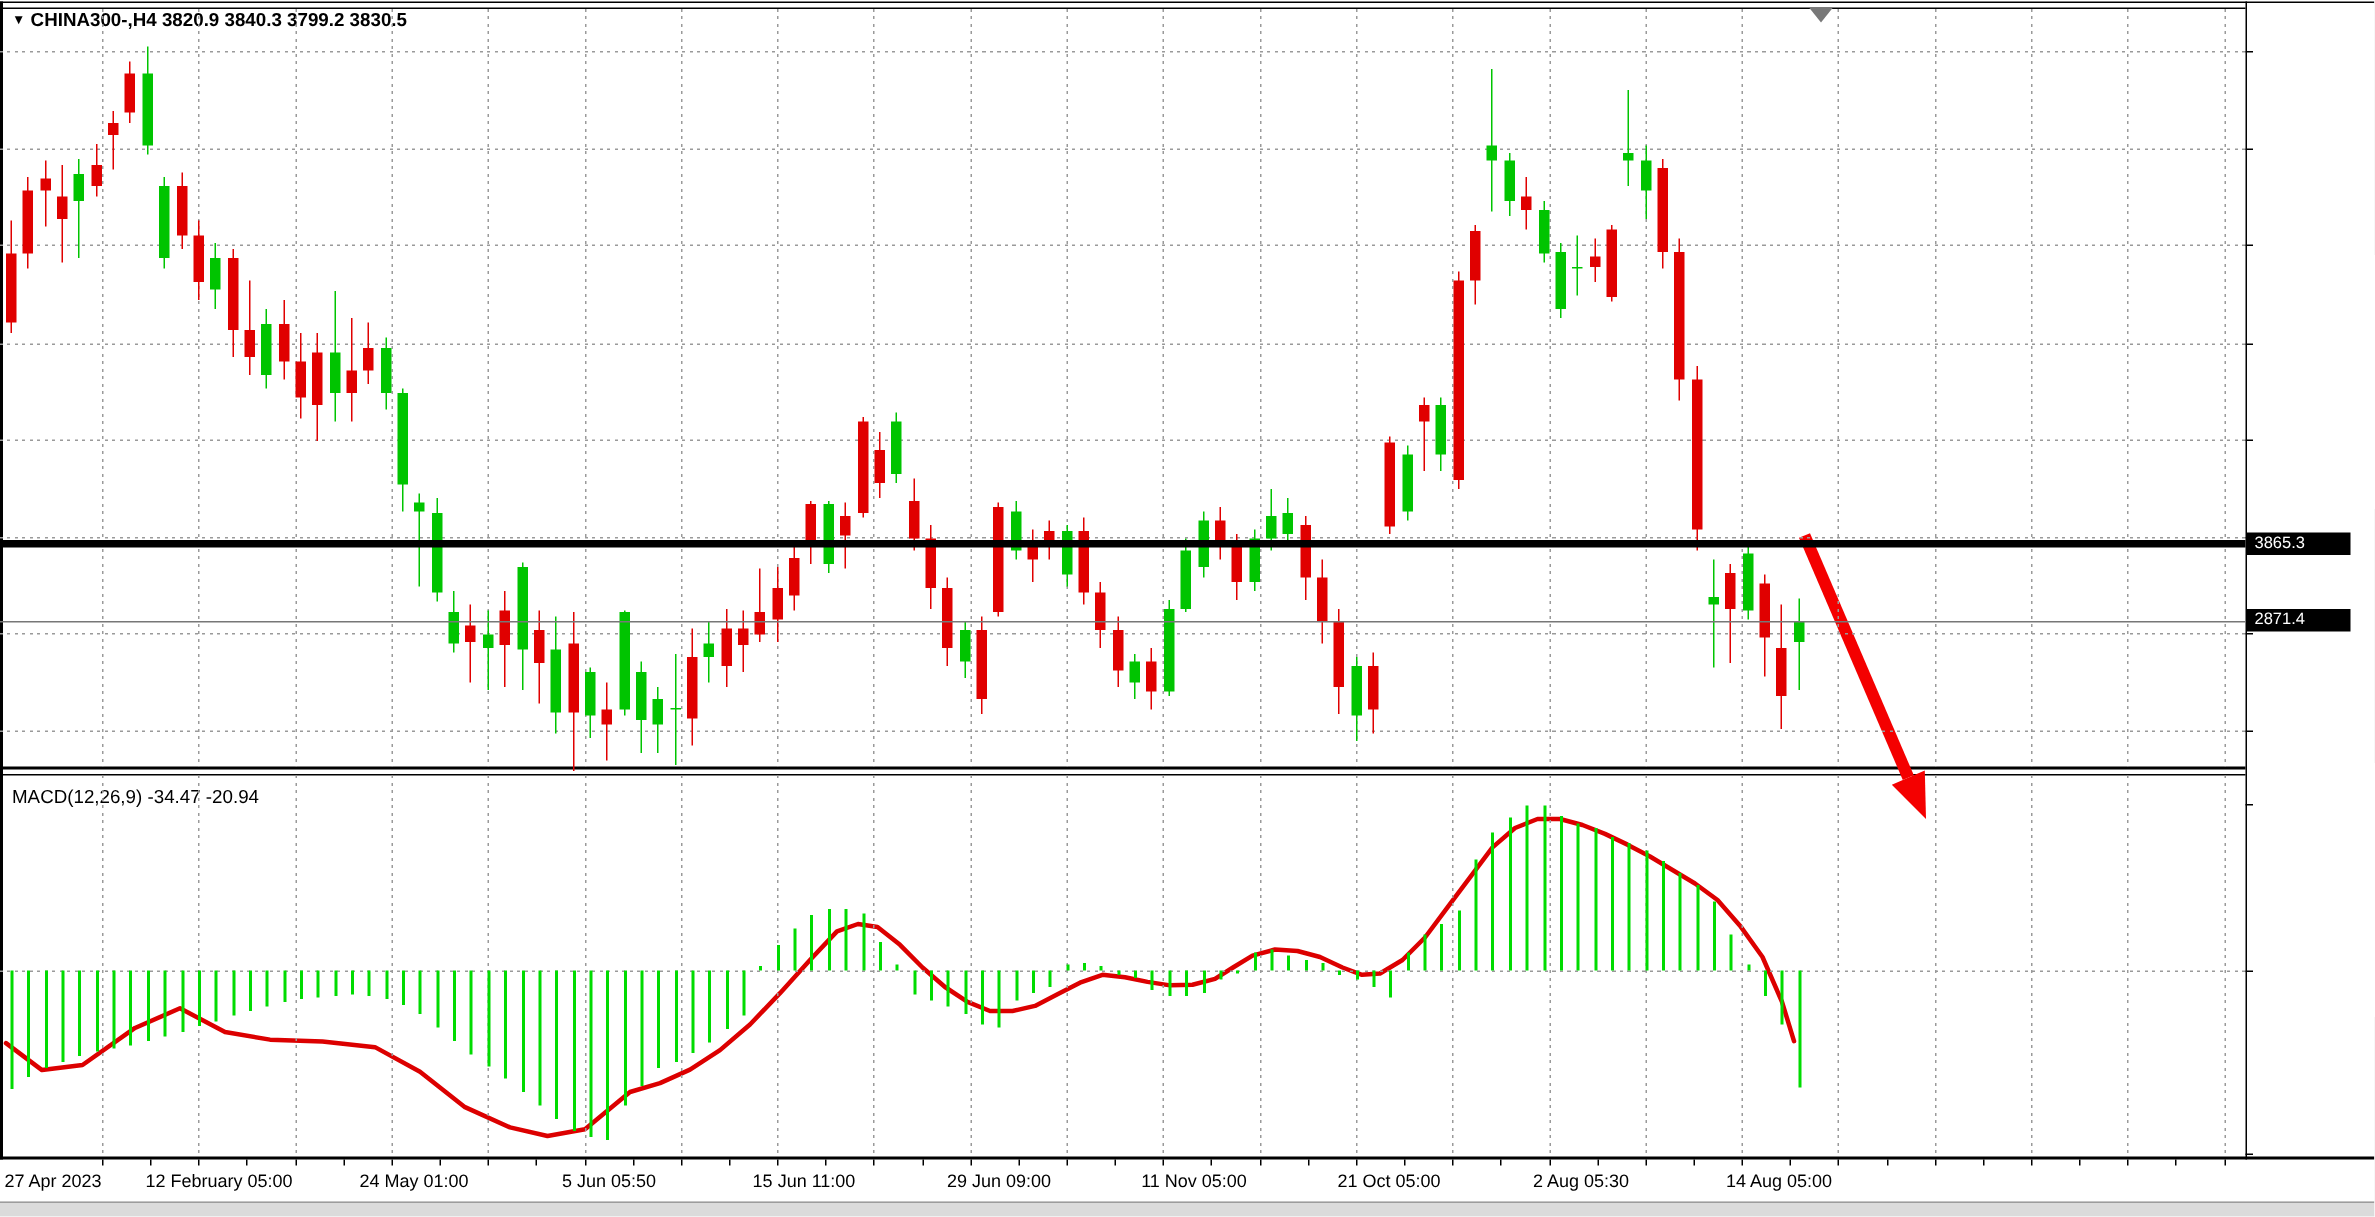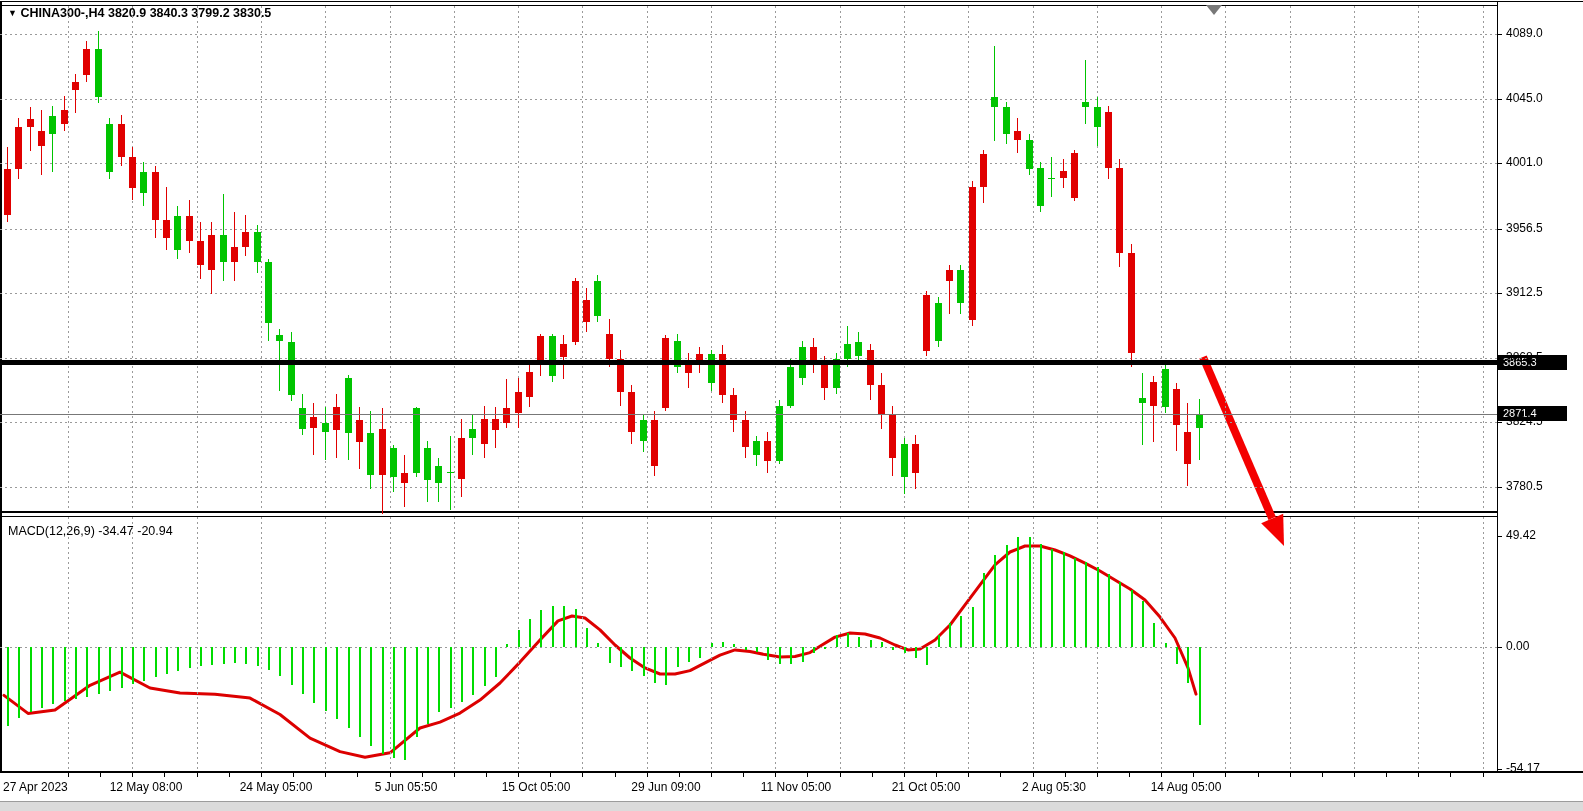--- a/index.html
+++ b/index.html
@@ -98,44 +98,31 @@
       <div class="tick-bottom" style="left: 1225px; top: 0px;"></div>
       <div class="tick-bottom" style="left: 1258px; top: 0px;"></div>
       <div class="tick-bottom" style="left: 1290px; top: 0px;"></div>
       <div class="tick-bottom" style="left: 1322px; top: 0px;"></div>
       <div class="tick-bottom" style="left: 1354px; top: 0px;"></div>
       <div class="tick-bottom" style="left: 1386px; top: 0px;"></div>
       <div class="tick-bottom" style="left: 1418px; top: 0px;"></div>
       <div class="tick-bottom" style="left: 1450px; top: 0px;"></div>
       <div class="tick-bottom" style="left: 1483px; top: 0px;"></div>
       <div class="axis-label" style="top: 7px; left: 3px;">27 Apr 2023</div>
-      <div class="axis-label" style="top: 7px; left: 146px; transform: translateX(-50%);">12 May 08:00</div>
-      <div class="axis-label" style="top: 7px; left: 276px; transform: translateX(-50%);">24 May 05:00</div>
+      <div class="axis-label" style="top: 7px; left: 146px; transform: translateX(-50%);">12 February 05:00</div>
+      <div class="axis-label" style="top: 7px; left: 276px; transform: translateX(-50%);">24 May 01:00</div>
       <div class="axis-label" style="top: 7px; left: 406px; transform: translateX(-50%);">5 Jun 05:50</div>
-      <div class="axis-label" style="top: 7px; left: 536px; transform: translateX(-50%);">15 Oct 05:00</div>
+      <div class="axis-label" style="top: 7px; left: 536px; transform: translateX(-50%);">15 Jun 11:00</div>
       <div class="axis-label" style="top: 7px; left: 666px; transform: translateX(-50%);">29 Jun 09:00</div>
       <div class="axis-label" style="top: 7px; left: 796px; transform: translateX(-50%);">11 Nov 05:00</div>
       <div class="axis-label" style="top: 7px; left: 926px; transform: translateX(-50%);">21 Oct 05:00</div>
       <div class="axis-label" style="top: 7px; left: 1054px; transform: translateX(-50%);">2 Aug 05:30</div>
       <div class="axis-label" style="top: 7px; left: 1186px; transform: translateX(-50%);">14 Aug 05:00</div>
     </div>
 
-  <div id="y-axis" class="abs" style="left:1497px;top:2px;width:86px;height:769px;">
-      <div class="axis-label" style="left: 9px; top: 24px;">4089.0</div>
-      <div class="axis-label" style="left: 9px; top: 89px;">4045.0</div>
-      <div class="axis-label" style="left: 9px; top: 153px;">4001.0</div>
-      <div class="axis-label" style="left: 9px; top: 219px;">3956.5</div>
-      <div class="axis-label" style="left: 9px; top: 283px;">3912.5</div>
-      <div class="axis-label" style="left: 9px; top: 348px;">3868.5</div>
-      <div class="axis-label" style="left: 9px; top: 412px;">3824.5</div>
-      <div class="axis-label" style="left: 9px; top: 477px;">3780.5</div>
-      <div class="axis-label" style="left: 9px; top: 526px;">49.42</div>
-      <div class="axis-label" style="left: 9px; top: 637px;">0.00</div>
-      <div class="axis-label" style="left: 9px; top: 759px;">-54.17</div>
-    </div>
 
   <div class="bottom-strip"></div>
 
   <svg id="overlay" width="1583" height="811">
       <polyline points="4,695.4 28,713.4 55,710.0 90,685.3 120,672.2 150,688.0 180,693.1 215,694.3 250,698.1 280,714.5 310,738.1 340,751.6 365,757.3 390,752.8 420,728.0 440,722.1 460,713.1 480,700.1 500,683.0 520,662.1 540,640.0 558,620.9 572,616.0 585,618.0 600,629.9 615,645.0 630,658.0 645,667.9 660,674.0 675,674.0 690,670.6 705,662.8 720,655.1 735,649.9 750,651.5 765,654.6 780,656.9 795,656.5 810,652.6 822,645.0 835,637.1 850,633.0 865,634.0 880,638.0 895,645.0 908,649.9 920,649.0 935,640.0 950,625.0 965,604.9 980,584.9 995,564.9 1010,552.0 1025,546.0 1040,546.0 1055,550.0 1070,555.9 1085,563.1 1100,571.0 1115,580.0 1130,589.0 1145,600.0 1160,617.1 1175,638.0 1188,667.9 1196,694.1" fill="none" stroke="#dc0000" stroke-width="3" stroke-linejoin="round" stroke-linecap="round"></polyline>
       <line x1="1203" y1="357" x2="1272.2" y2="518.4" stroke="#f40000" stroke-width="8"></line>
       <polygon points="1284,546 1261.2,523.2 1283.2,513.7" fill="#f40000"></polygon>
     </svg>
 <div class="grid-v" style="left: 68px; top: 6px; height: 505px;"></div>
     <div class="grid-v" style="left: 68px; top: 517px; height: 254px;"></div>

